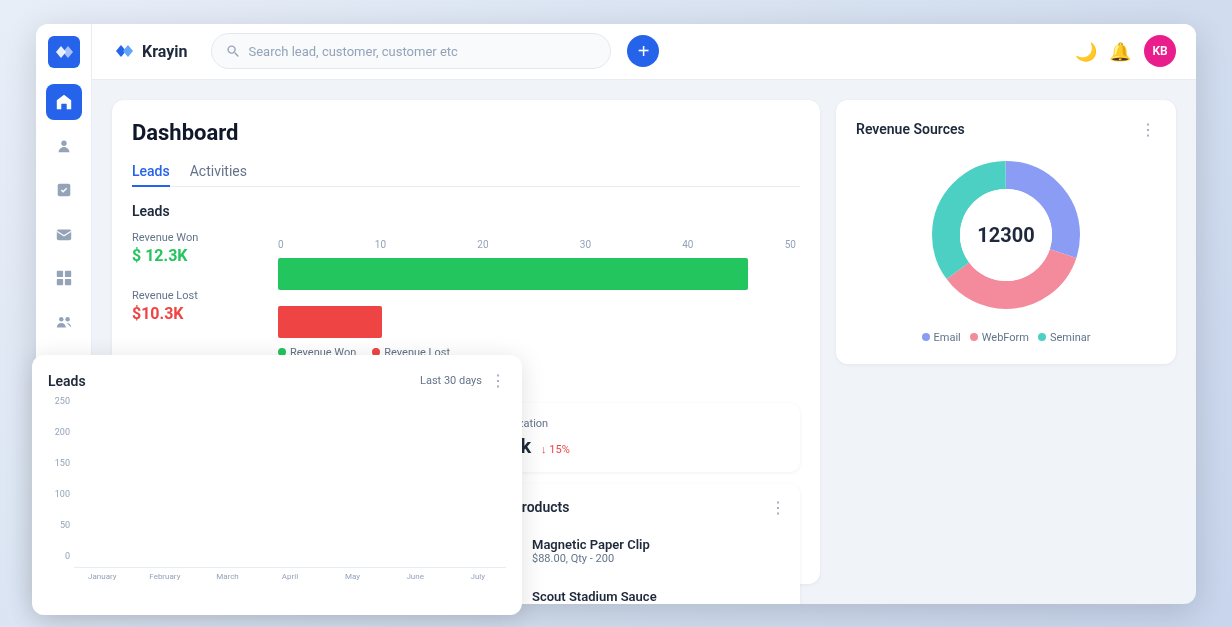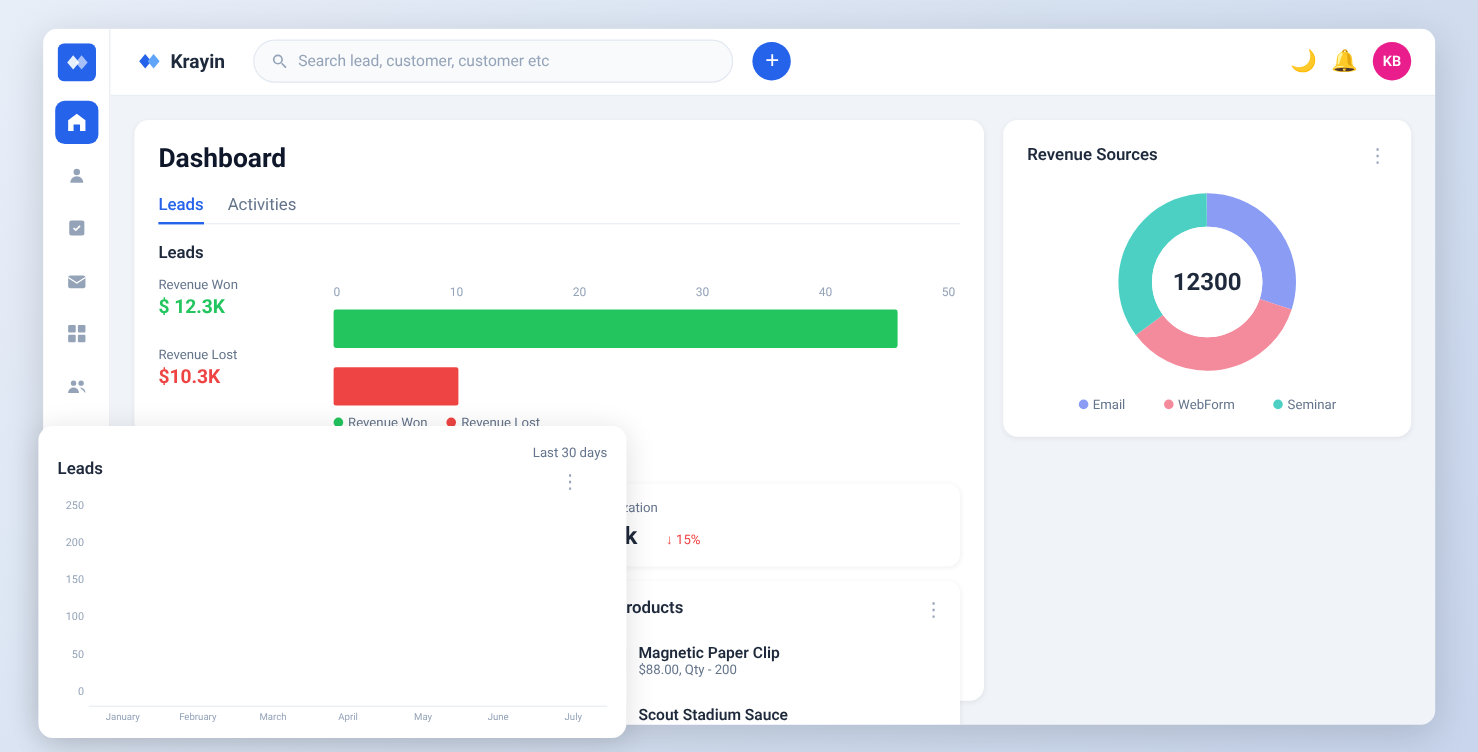--- a/index.html
+++ b/index.html
@@ -304,21 +304,21 @@
       left: 50%;
       transform: translate(-50%, -50%);
       font-size: 20px;
       font-weight: 700;
       color: #1e293b;
       text-align: center;
     }
     .donut-legend {
       display: flex;
       justify-content: center;
-      gap: 32px;
+      gap: 9px;
       font-size: 11px;
       color: #64748b;
       flex-wrap: wrap;
     }
     .legend-item {
       display: flex;
       align-items: center;
       gap: 4px;
     }
     .legend-circle {
@@ -338,21 +338,21 @@
       margin-bottom: 4px;
     }
     .metric-value {
       font-size: 20px;
       font-weight: 700;
       color: #1e293b;
       display: inline;
     }
     .metric-change {
       font-size: 11px;
-      margin-left: 20px;
+      margin-left: 6px;
     }
     .metric-down { color: #ef4444; }
     
     .org-card, .products-card {
       background: white;
       border-radius: 10px;
       padding: 14px;
       box-shadow: 0 1px 4px rgba(0,0,0,0.06);
     }
     .org-item {
@@ -640,21 +640,21 @@
           </div>
         </div>
       </div>
     </div>
   </div>
 </div>
 
 <div style="position:fixed;left:32px;bottom:12px;width:490px;height:260px;background:white;border-radius:12px;padding:16px;box-shadow:0 4px 24px rgba(0,0,0,0.13);z-index:100;">
   <div style="display:flex;justify-content:space-between;align-items:center;margin-bottom:6px;">
     <span style="font-size:14px;font-weight:600;color:#1e293b;">Leads</span>
-    <div style="display:flex;align-items:center;gap:8px;flex-direction:column;">
+    <div style="display:flex;align-items:center;gap:8px;">
       <span style="font-size:11px;color:#64748b;">Last 30 days</span>
       <span style="color:#94a3b8;cursor:pointer;font-size:16px;">⋮</span>
     </div>
   </div>
   <div style="display:flex;gap:4px;height:185px;">
 
     <div style="display:flex;flex-direction:column;justify-content:space-between;padding-bottom:20px;font-size:9px;color:#94a3b8;text-align:right;min-width:22px;">
       <span>250</span>
         <span>200</span>
         <span>150</span>

